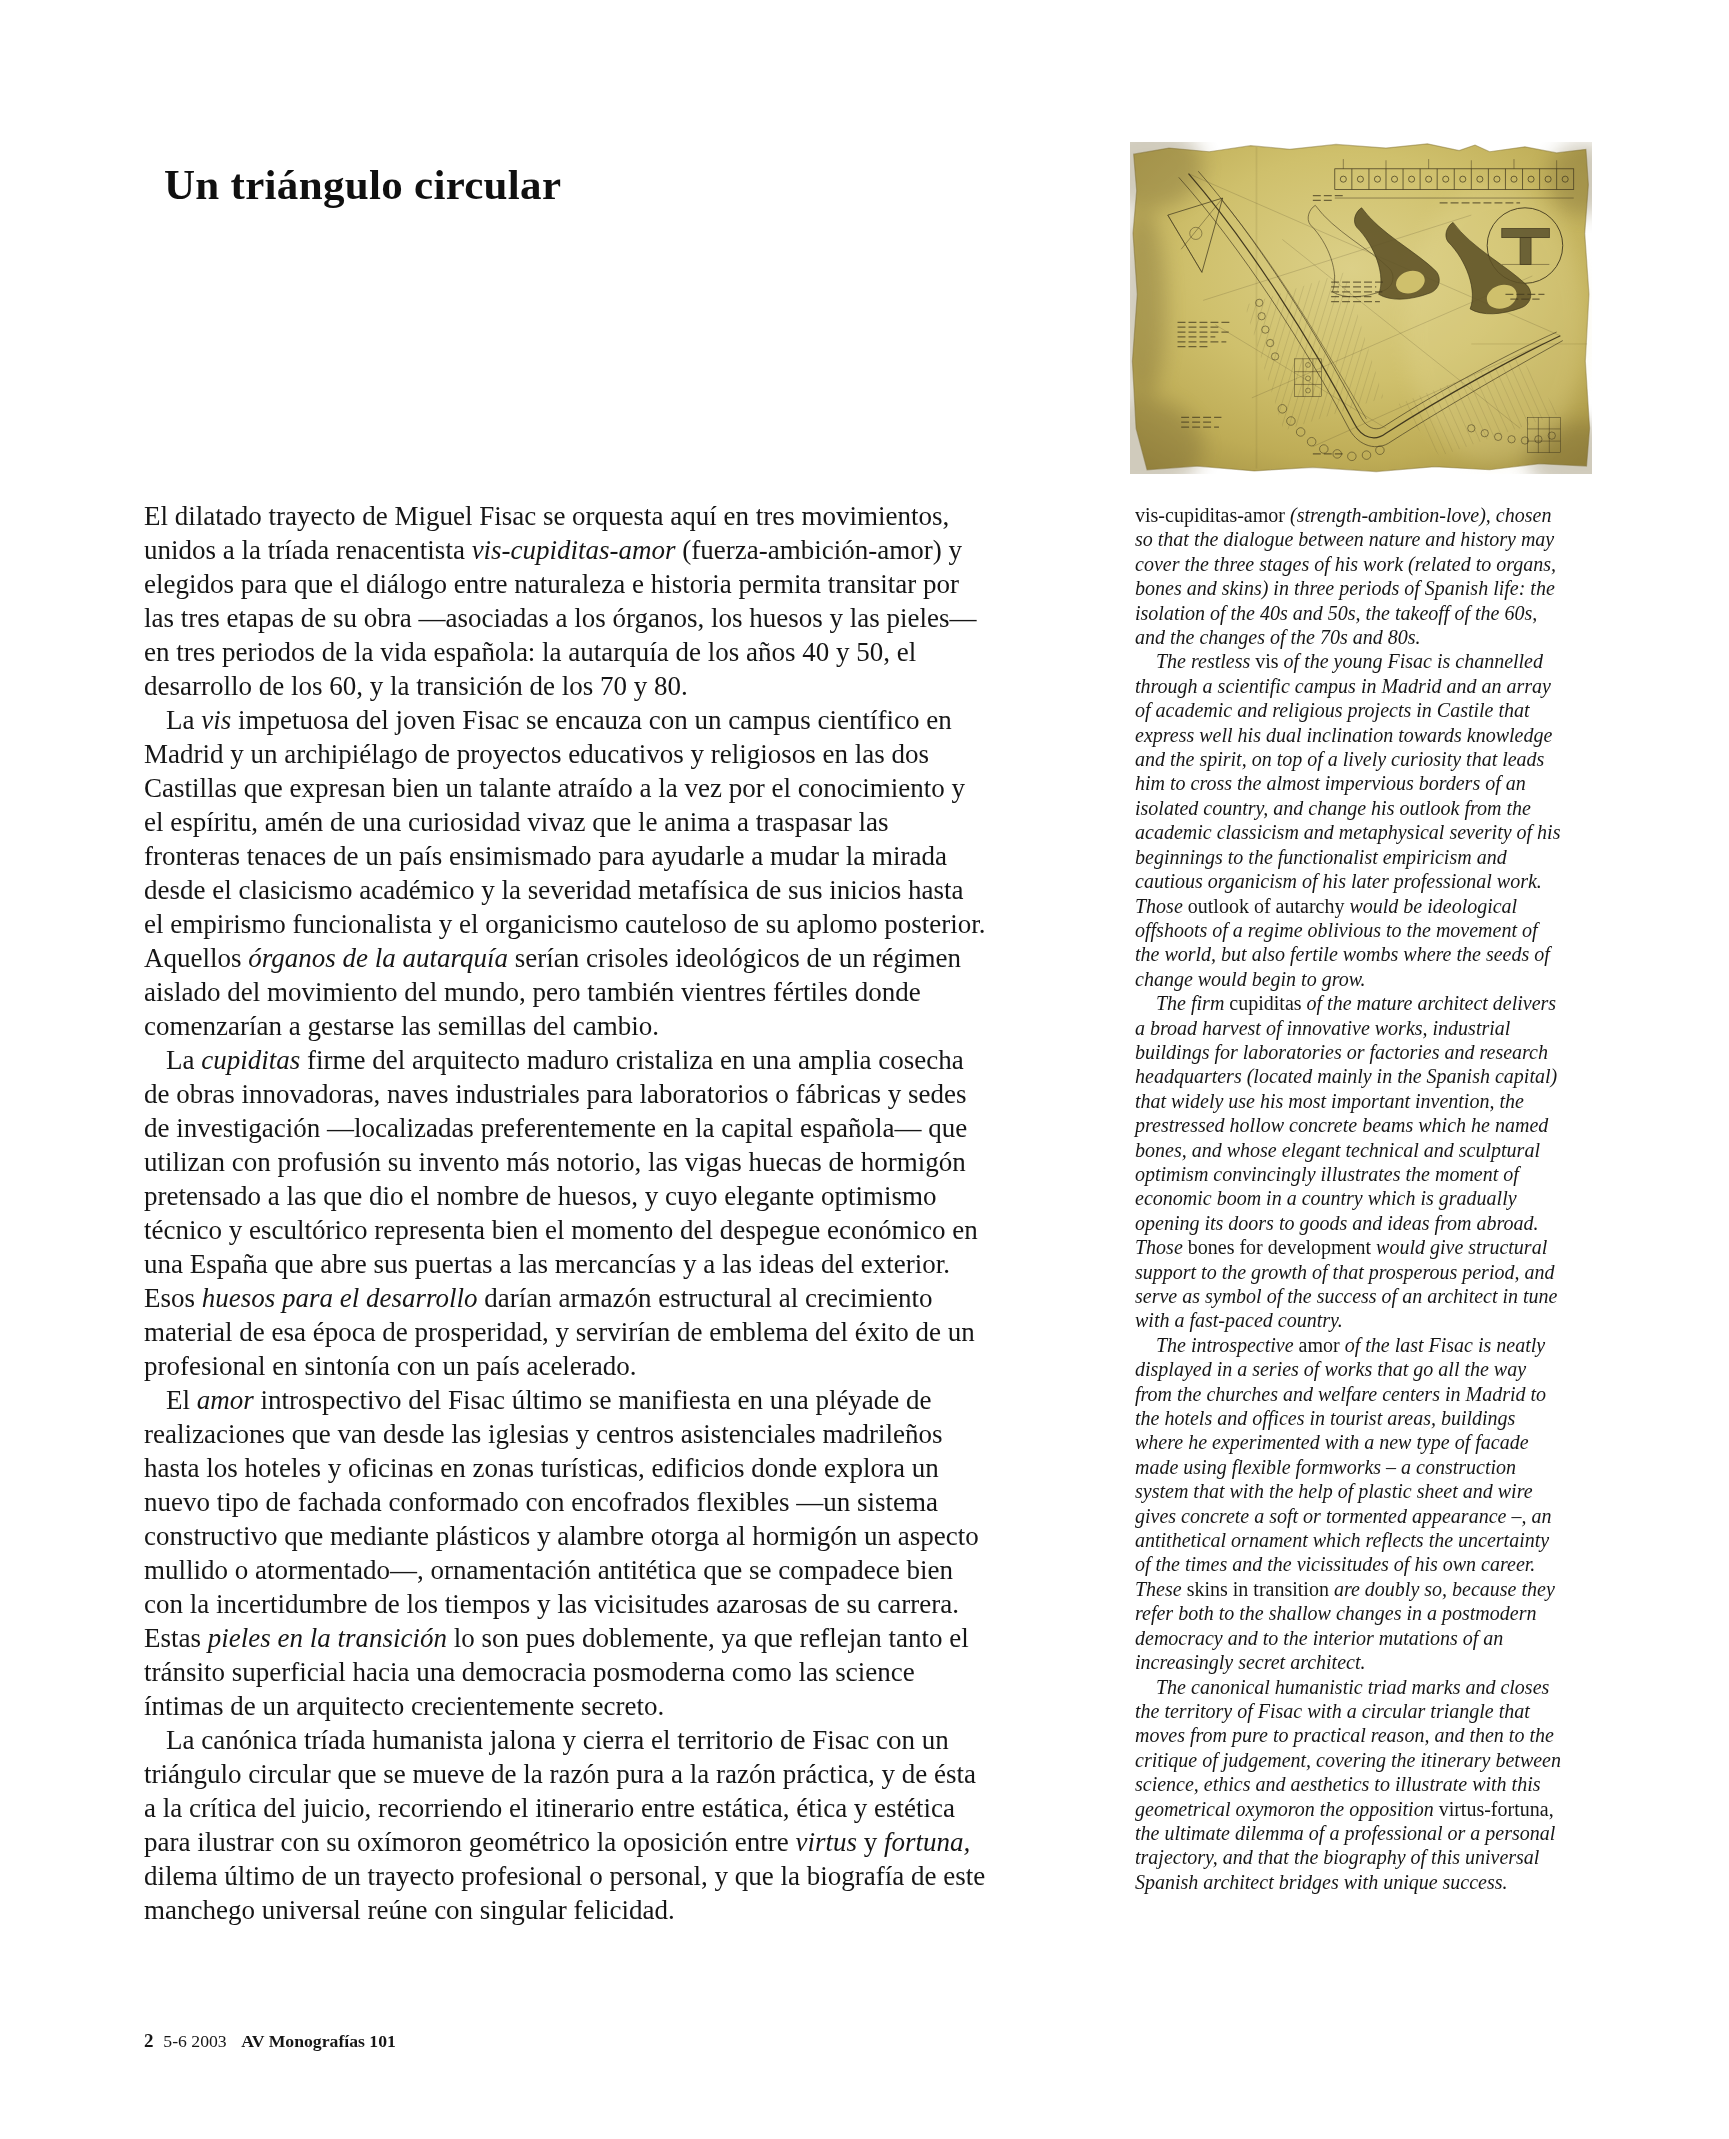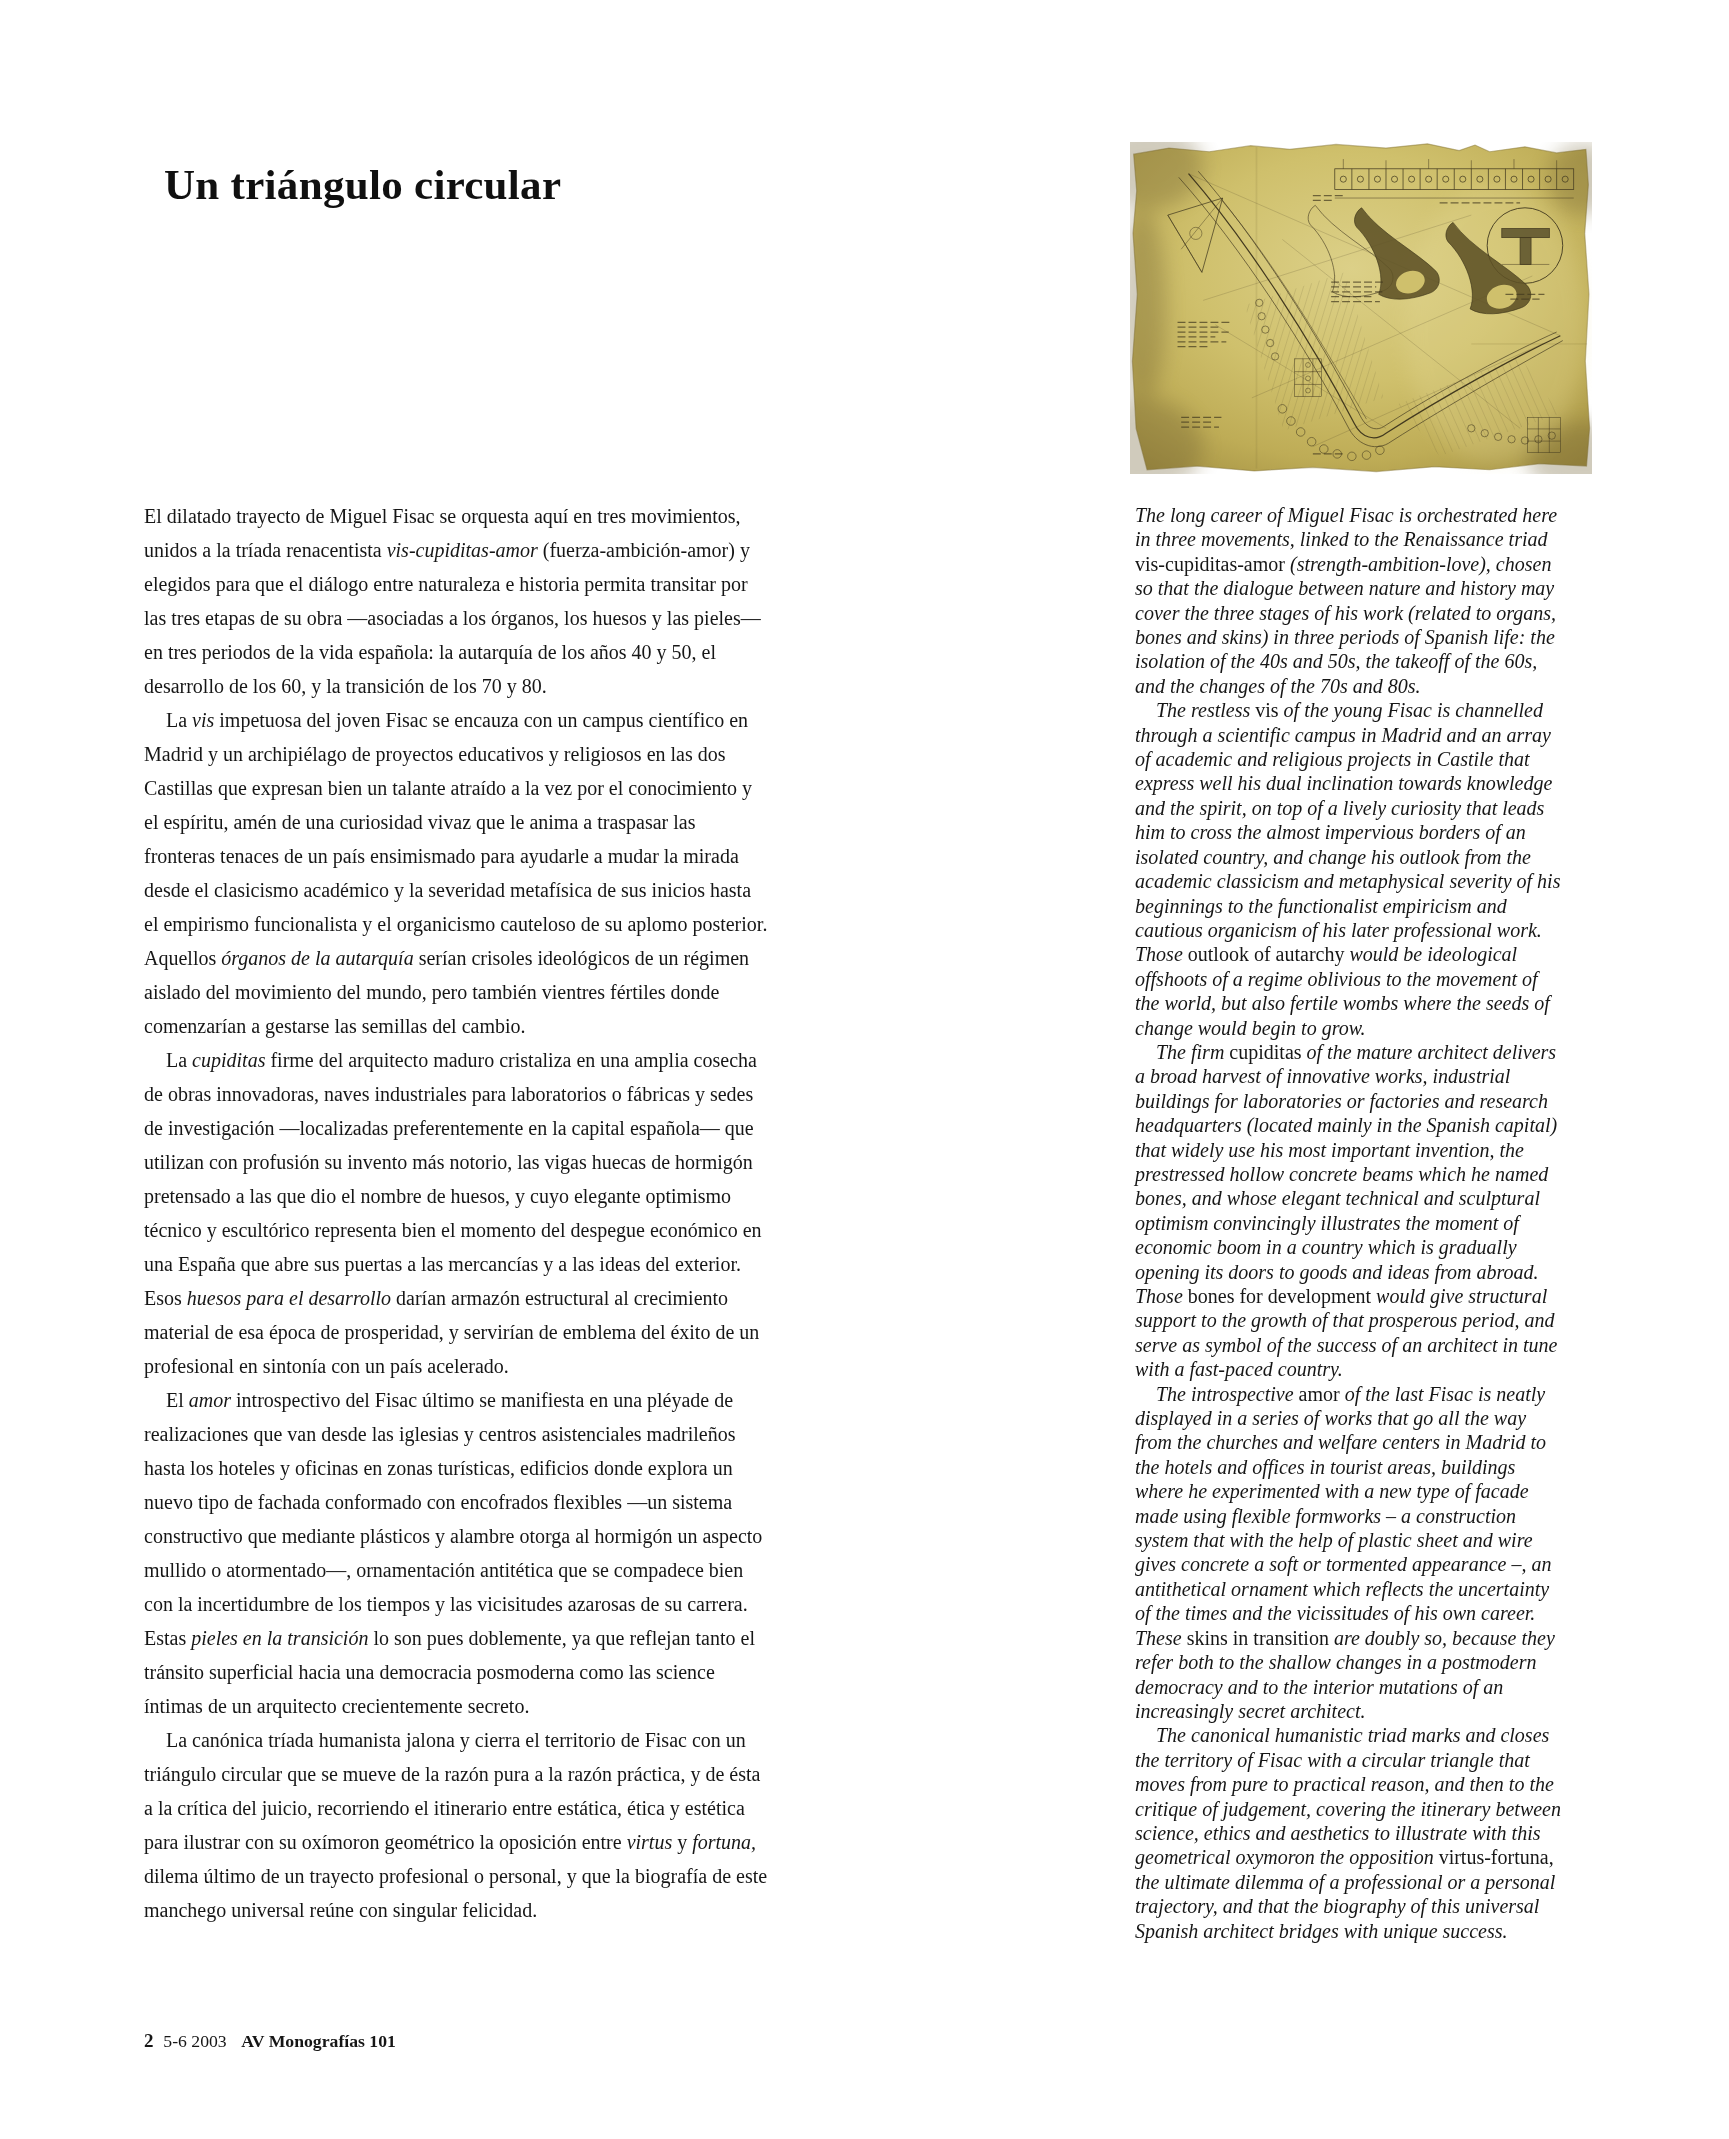--- a/index.html
+++ b/index.html
@@ -16,21 +16,21 @@
     font-size:43px;font-weight:bold;line-height:1;
     letter-spacing:0.3px;color:#101010;margin-left:20px;
   }
   .artwork{
     position:absolute;left:1130px;top:142px;width:462px;height:332px;
   }
   .artwork svg{display:block;width:100%;height:100%;}
   .text-col{position:absolute;}
   .col-es{
     left:144px;top:499px;width:970px;
-    font-size:20px;line-height:34px;
+    font-size:27px;line-height:34px;
   }
   .col-en{
     left:1135px;top:503px;width:464px;
     font-size:20px;line-height:24.4px;
     font-style:italic;
   }
   .para{white-space:pre;margin:0;}
   .col-es .para.ind{text-indent:22px;}
   .col-en .para.ind{text-indent:21px;}
   .seg-it{font-style:italic;}
@@ -224,23 +224,21 @@
 íntimas de un arquitecto crecientemente secreto.</span></div>
     <div class="para ind"><span>La canónica tríada humanista jalona y cierra el territorio de Fisac con un
 triángulo circular que se mueve de la razón pura a la razón práctica, y de ésta
 a la crítica del juicio, recorriendo el itinerario entre estática, ética y estética
 para ilustrar con su oxímoron geométrico la oposición entre </span><span class="seg-it">virtus</span><span> y </span><span class="seg-it">fortuna,</span><span>
 dilema último de un trayecto profesional o personal, y que la biografía de este
 manchego universal reúne con singular felicidad.</span></div>
   </div>
 <div class="text-col col-en">
 
-<div class="para"><span>The long career of Miguel Fisac is orchestrated here
-in three movements, linked to the Renaissance triad
-</span><span class="seg-rm">vis-cupiditas-amor</span><span> (strength-ambition-love), chosen
+<div class="para"><span class="seg-rm">vis-cupiditas-amor</span><span> (strength-ambition-love), chosen
 so that the dialogue between nature and history may
 cover the three stages of his work (related to organs,
 bones and skins) in three periods of Spanish life: the
 isolation of the 40s and 50s, the takeoff of the 60s,
 and the changes of the 70s and 80s.</span></div>
     <div class="para ind"><span>The restless </span><span class="seg-rm">vis</span><span> of the young Fisac is channelled
 through a scientific campus in Madrid and an array
 of academic and religious projects in Castile that
 express well his dual inclination towards knowledge
 and the spirit, on top of a lively curiosity that leads

